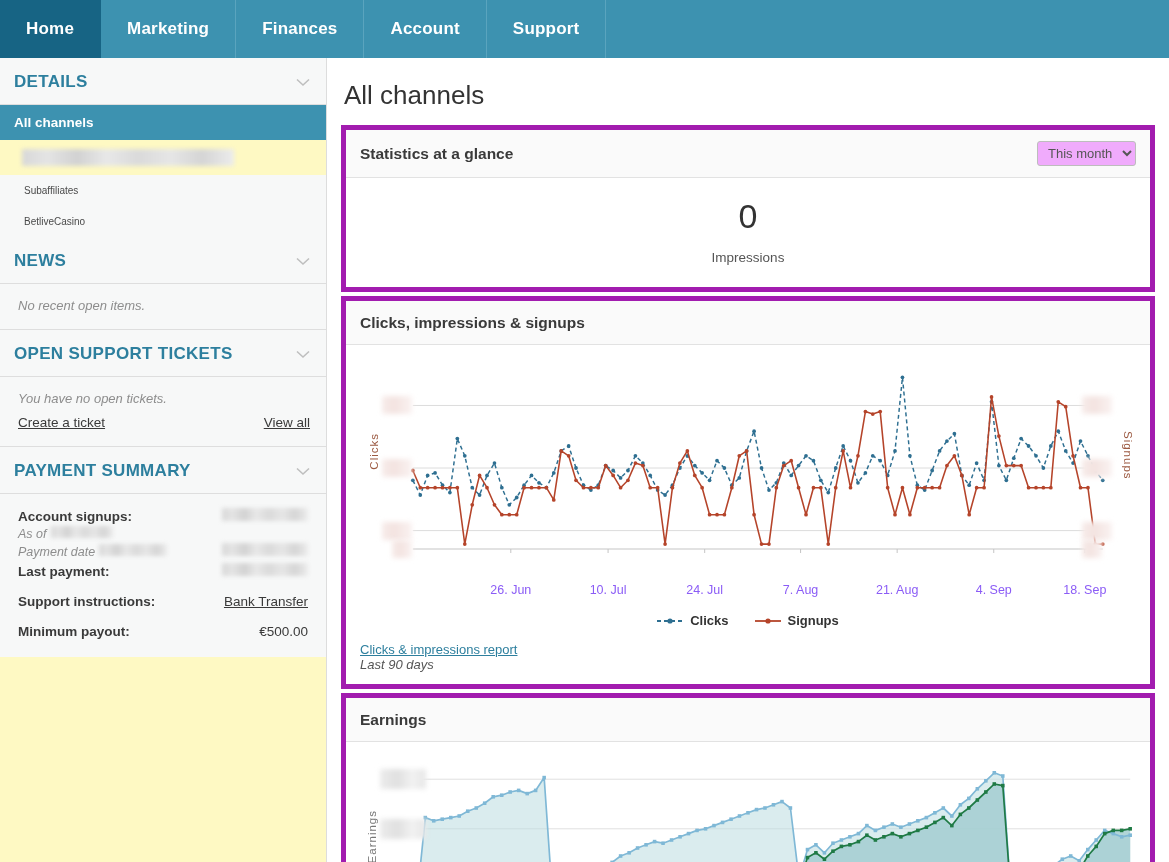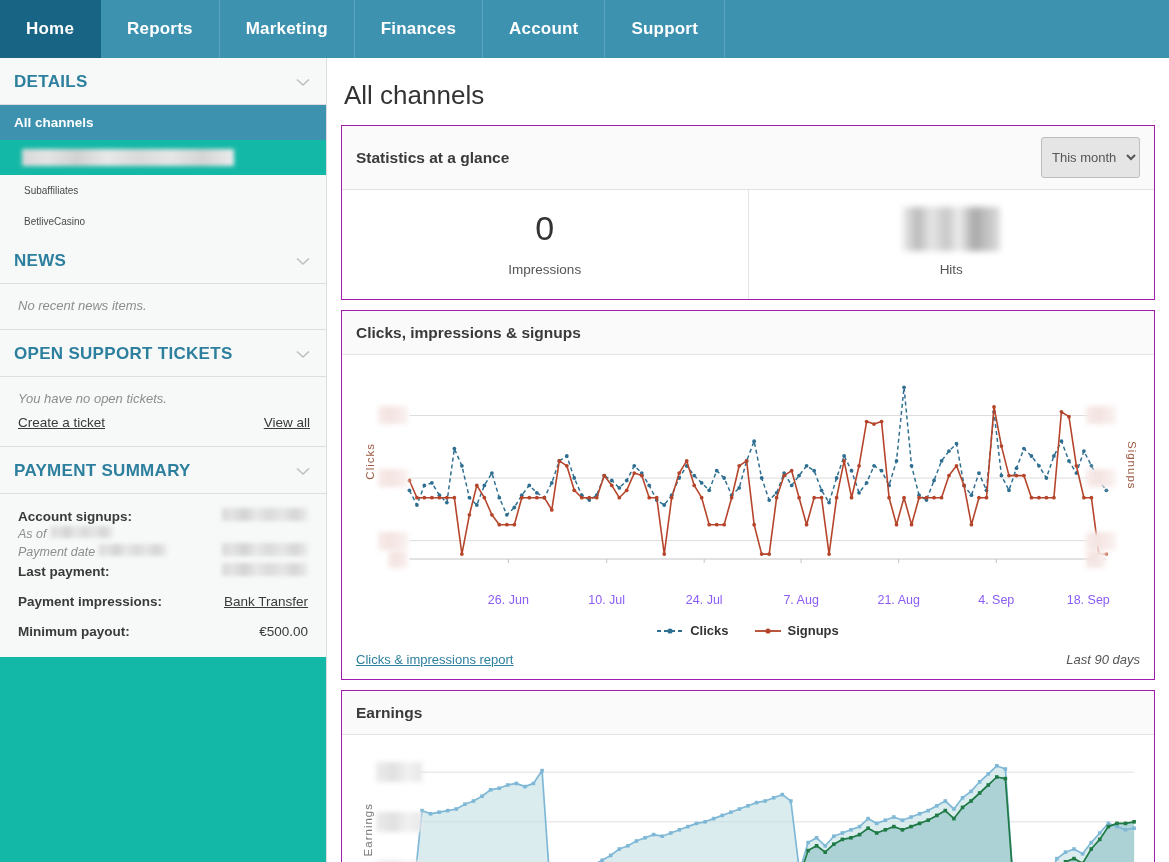--- a/index.html
+++ b/index.html
@@ -41,21 +41,21 @@
   }
   .nav-filler { flex: 1; border-right: none; }
 
   
   #layout { display: flex; height: 804px; width: 1169px; }
 
   
   #sidebar {
     width: 327px;
     min-width: 327px;
-    background: #14b8a6;
+    background: #fef9c3;
     border-right: 1px solid #dddddd;
     height: 804px;
     overflow: hidden;
   }
   .panel-head {
     display: flex;
     align-items: center;
     justify-content: space-between;
     padding: 14px 16px 12px 14px;
     border-bottom: 1px solid #dedede;
@@ -138,45 +138,45 @@
     padding: 14px 14px 0 14px;
     overflow: hidden;
   }
   #page-title {
     font-size: 26px;
     color: #333333;
     margin: 8px 0 14px 3px;
     font-weight: normal;
   }
   .card {
-    border: 1px solid #a21caf;
+    border: 5px solid #a21caf;
     background: #ffffff;
-    margin-bottom: 10px;
+    margin-bottom: 4px;
   }
   .card-head {
     display: flex;
     align-items: center;
     justify-content: space-between;
     padding: 11px 14px;
     background: #fafafa;
     border-bottom: 1px solid #e2e2e2;
     min-height: 44px;
   }
   .card-title {
     font-size: 15.5px;
     font-weight: bold;
     color: #3a3a3a;
   }
   select.period {
     font-family: "Liberation Sans", sans-serif;
     font-size: 13px;
-    padding: 11px 6px;
+    padding: 3px 6px;
     border: 1px solid #bdbdbd;
     border-radius: 3px;
-    background: #e5e5e5;
+    background: #f0abfc;
     color: #555555;
     cursor: pointer;
   }
 
   
   .stats-row { display: flex; }
   .stat-cell {
     flex: 1;
     padding: 18px 10px 22px 10px;
     text-align: center;
@@ -232,32 +232,30 @@
     gap: 26px;
     align-items: center;
     padding: 12px 0 6px 0;
   }
   .legend-item { display: flex; align-items: center; gap: 7px; font-size: 13px; font-weight: bold; color: #333; }
   .card-foot {
     display: flex;
     justify-content: space-between;
     align-items: baseline;
     padding: 8px 14px 12px 14px;
+    flex-direction: column;
   }
   .foot-note { font-style: italic; color: #555555; font-size: 13px; }
 </style>
 </head>
 <body>
 
 <div id="topnav">
     <div class="nav-tab active">
       <span>Home</span>
-    </div>
-    <div class="nav-tab">
-      <span>Reports</span>
     </div>
     <div class="nav-tab">
       <span>Marketing</span>
     </div>
     <div class="nav-tab">
       <span>Finances</span>
     </div>
     <div class="nav-tab">
       <span>Account</span>
     </div>
@@ -288,21 +286,21 @@
 
     <div class="panel-head">
       <span class="ttl">NEWS</span>
       <span class="chev">
         <svg width="14" height="9" viewBox="0 0 14 9">
             <path d="M1 1.5 L7 7 L13 1.5" stroke="#999" stroke-width="1.6" fill="none"></path>
           </svg>
       </span>
     </div>
     <div class="side-body">
-      <div class="muted-italic">No recent news items.</div>
+      <div class="muted-italic">No recent open items.</div>
     </div>
 
     <div class="panel-head">
       <span class="ttl">OPEN SUPPORT TICKETS</span>
       <span class="chev">
         <svg width="14" height="9" viewBox="0 0 14 9">
             <path d="M1 1.5 L7 7 L13 1.5" stroke="#999" stroke-width="1.6" fill="none"></path>
           </svg>
       </span>
     </div>
@@ -335,21 +333,21 @@
         <span class="pay-sub">Payment date</span>
         <span class="redact" style="width:68px;height:12px;margin-right:auto;margin-left:4px;"></span>
         <span class="redact" style="width:86px;height:13px;"></span>
       </div>
       <div class="pay-row" style="margin-top:4px;">
         <span class="pay-label">Last payment:</span>
         <span class="redact" style="width:86px;height:13px;"></span>
       </div>
       <div class="pay-gap"></div>
       <div class="pay-row">
-        <span class="pay-label">Payment impressions:</span>
+        <span class="pay-label">Support instructions:</span>
         <span class="link">Bank Transfer</span>
       </div>
       <div class="pay-gap"></div>
       <div class="pay-row">
         <span class="pay-label">Minimum payout:</span>
         <span class="pay-val">€500.00</span>
       </div>
     </div>
 
   </div>
@@ -360,26 +358,20 @@
 
     <div class="card">
       <div class="card-head">
         <span class="card-title">Statistics at a glance</span>
         <select class="period" id="period-select"><option value="This month">This month</option><option value="Last month">Last month</option><option value="This year">This year</option><option value="Today">Today</option></select>
       </div>
       <div class="stats-row" id="stats-row">
           <div class="stat-cell">
             <div class="stat-val">0</div>
             <div class="stat-lbl">Impressions</div>
-          </div>
-          <div class="stat-cell">
-            <div class="stat-val">
-              <span class="redact" style="width: 98px; height: 44px; filter: blur(3px); background: linear-gradient(90deg, rgb(240, 240, 240) 0%, rgb(185, 185, 185) 16%, rgb(231, 231, 231) 30%, rgb(198, 198, 198) 46%, rgb(239, 239, 239) 58%, rgb(168, 168, 168) 74%, rgb(221, 221, 221) 100%);"></span>
-            </div>
-            <div class="stat-lbl">Hits</div>
           </div>
         </div>
     </div>
 
     <div class="card">
       <div class="card-head">
         <span class="card-title">Clicks, impressions &amp; signups</span>
       </div>
       <div class="chart-body">
         <div class="chart-wrap" style="height:228px;">

